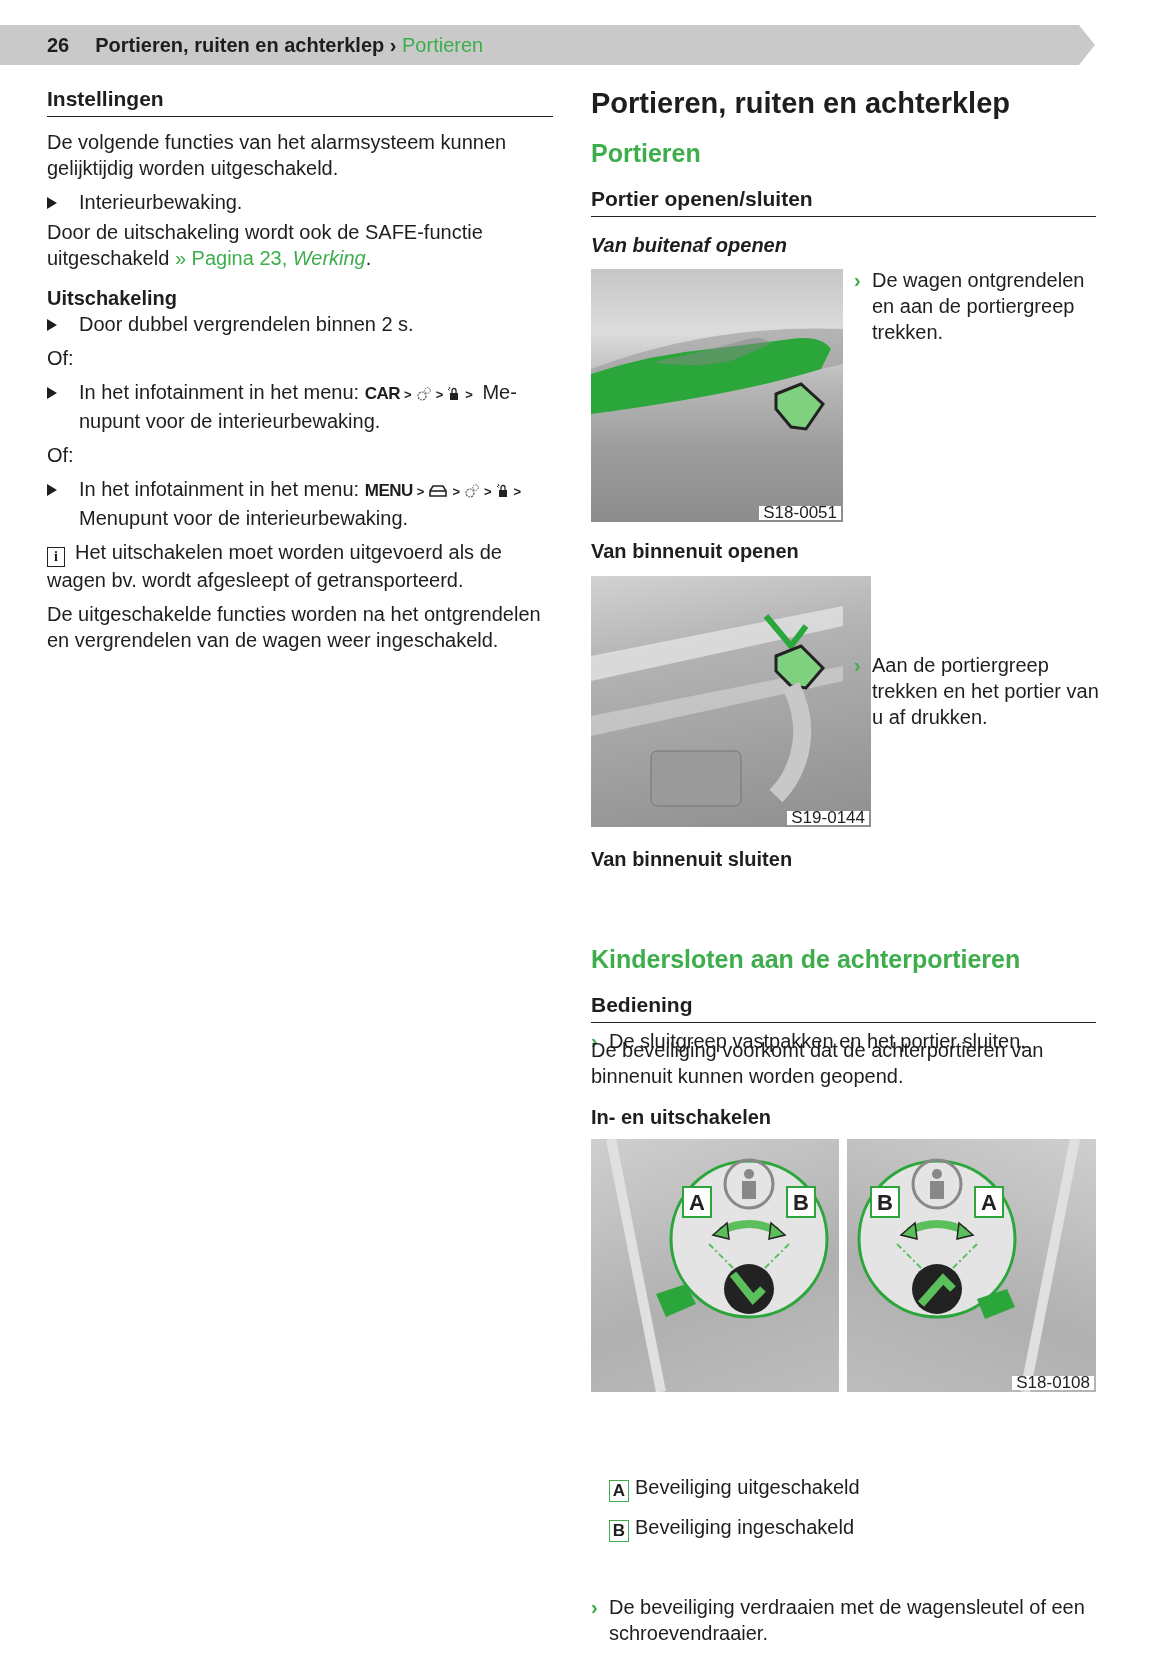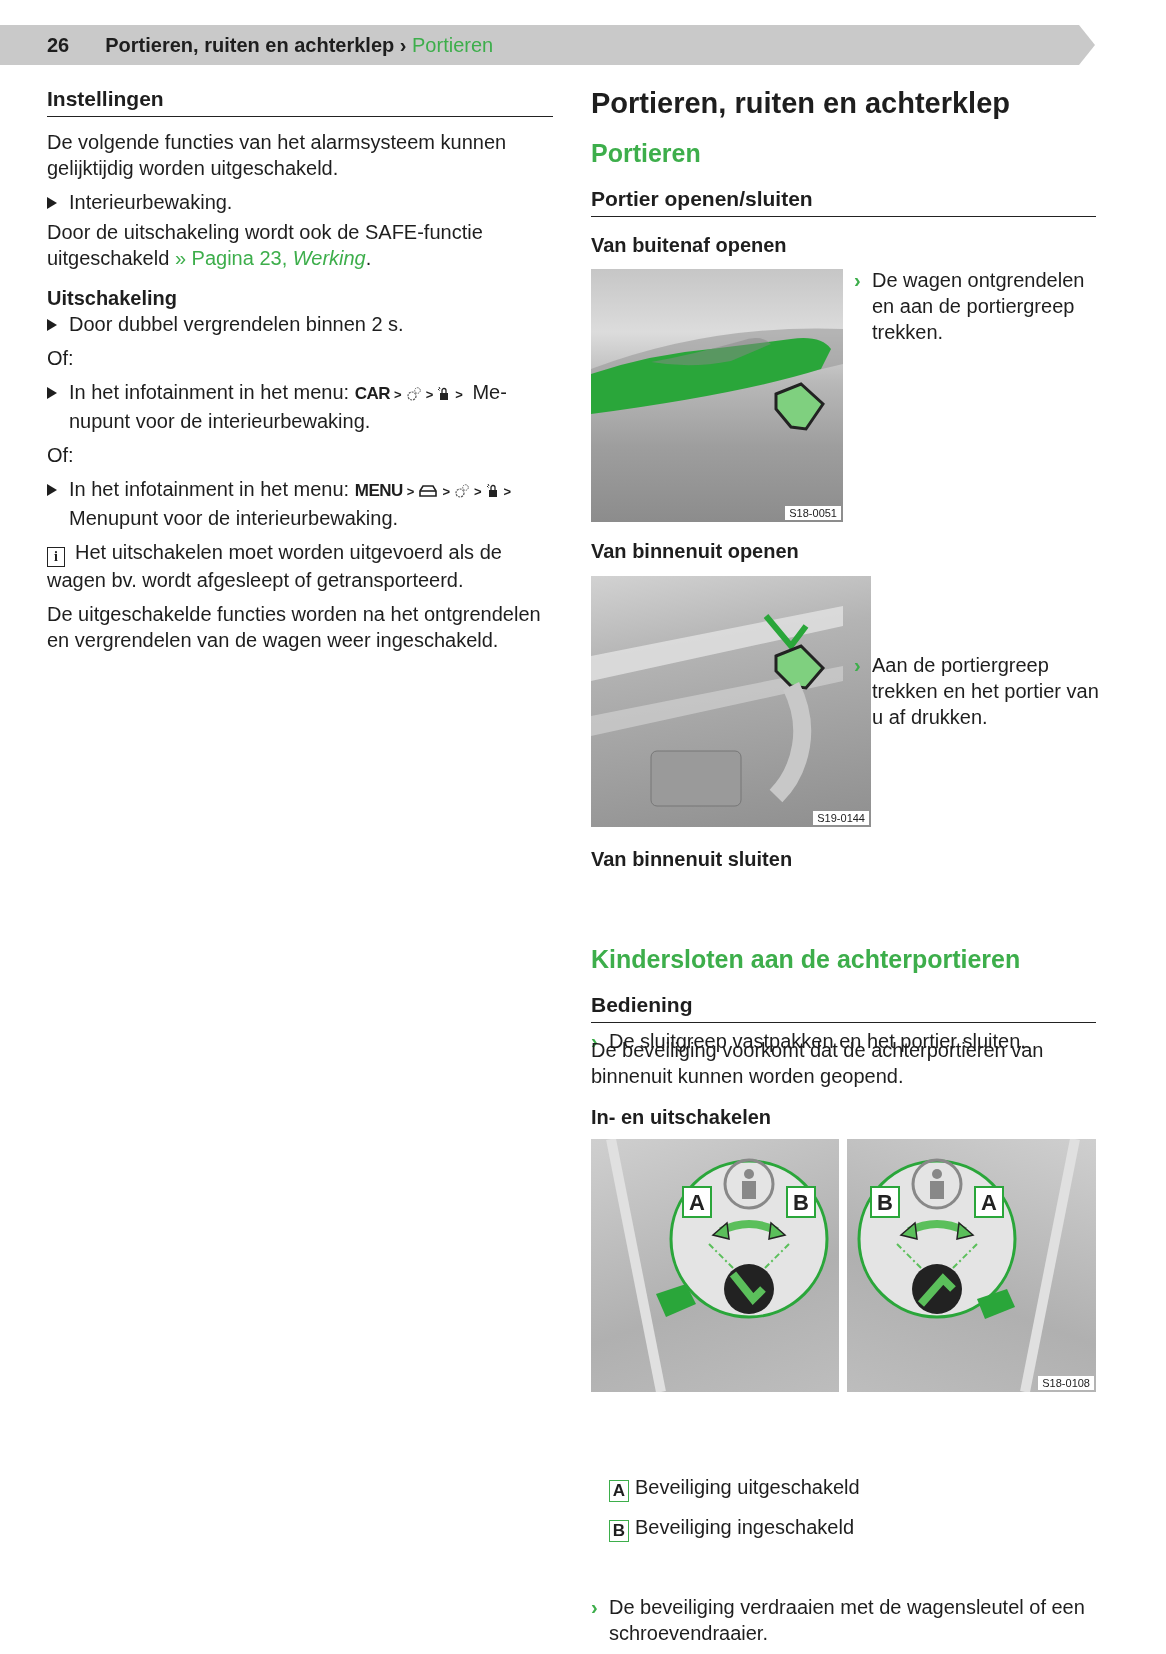--- a/index.html
+++ b/index.html
@@ -3,40 +3,40 @@
 <meta charset="utf-8">
 <style>
   html,body{margin:0;padding:0;background:#fff;}
   body{width:1166px;height:1654px;position:relative;overflow:hidden;
        font-family:"Liberation Sans","DejaVu Sans",sans-serif;color:#1e1e1e;}
   .abs{position:absolute;}
   
   .hdr{left:0;top:25px;width:1079px;height:40px;background:#c9c9c9;}
   .hdr-tip{left:1079px;top:25px;width:0;height:0;border-top:20px solid transparent;border-bottom:20px solid transparent;border-left:16px solid #c9c9c9;}
   .hdr-text{left:47px;top:32px;font-size:20px;font-weight:bold;line-height:26px;white-space:nowrap;}
-  .hdr-text .pg{margin-right:36px;}
+  .hdr-text .pg{margin-right:26px;}
   .hdr-text .green{color:#3dae4b;font-weight:normal;}
   .col-left{left:47px;top:86px;width:506px;}
   .h3{font-size:21px;font-weight:bold;line-height:26px;padding-bottom:4px;border-bottom:1.5px solid #222;margin-bottom:12px;}
   .p{font-size:20px;line-height:26px;margin:0 0 8px 0;}
-  .bul{font-size:20px;line-height:26px;padding-left:22px;position:relative;margin:0 0 4px 0;}
+  .bul{font-size:20px;line-height:26px;padding-left:32px;position:relative;margin:0 0 4px 0;}
   .bul .tri{position:absolute;left:0;top:8px;width:0;height:0;border-top:6px solid transparent;border-bottom:6px solid transparent;border-left:10px solid #1e1e1e;}
   .sub{font-size:20px;font-weight:bold;line-height:26px;margin:0;}
   .link{color:#3dae4b;}
   .link i{}
   .menu-kw{font-family:"Liberation Sans Narrow","Liberation Sans",sans-serif;font-weight:bold;font-size:17px;letter-spacing:-0.5px;text-align:center;}
   .sep{font-size:13px;font-weight:bold;padding:0 4px;}
   .ico{display:inline-block;vertical-align:middle;}
   .info-box{display:inline-block;width:16px;height:18px;border:1.3px solid #222;font-size:14px;line-height:18px;text-align:center;font-weight:bold;margin-right:10px;vertical-align:-2px;font-family:"Liberation Serif",serif;}
   .h1{font-size:29px;font-weight:bold;line-height:34px;}
   .h2g{font-size:25px;font-weight:bold;color:#3dae4b;line-height:30px;}
   .step{font-size:20px;line-height:26px;padding-left:18px;position:relative;}
   .step .chev{position:absolute;left:0;top:0;color:#3dae4b;font-weight:bold;}
   .fig{position:absolute;overflow:hidden;}
-  .fig-label{position:absolute;right:2px;bottom:2px;background:#fff;font-size:11px;line-height:14px;padding:0 4px;color:#222;}
+  .fig-label{position:absolute;right:2px;bottom:2px;background:#fff;font-size:17px;line-height:14px;padding:0 4px;color:#222;}
   .key{display:inline-block;width:18px;height:20px;border:1.5px solid #3dae4b;text-align:center;font-weight:bold;font-size:17px;line-height:20px;margin-right:6px;vertical-align:-2px;}
 </style>
 </head>
 <body>
 
 <div class="abs hdr"></div>
 <div class="abs hdr-tip"></div>
 <div class="abs hdr-text">
   <span class="pg">26</span><span>Portieren, ruiten en achterklep</span>
   <span>›</span>
@@ -83,21 +83,21 @@
     <span class="info-box">i</span><span>Het uitschakelen moet worden uitgevoerd als de wagen bv. wordt afgesleept of getransporteerd.</span>
   </p>
   <p class="p">De uitgeschakelde functies worden na het ontgrendelen en vergrendelen van de wagen weer ingeschakeld.</p>
 </div>
 
 <div class="abs" style="left:591px;top:86px;">
   <div class="h1">Portieren, ruiten en achterklep</div>
 </div>
 <div class="abs h2g" style="left:591px;top:138px;">Portieren</div>
 <div class="abs h3" style="left:591px;top:186px;width:505px;margin:0;">Portier openen/sluiten</div>
-<div class="abs sub" style="left:591px;top:232px;">Van buitenaf openen</div>
+<div class="abs sub" style="left:591px;top:232px;font-style:italic;">Van buitenaf openen</div>
 
 <div class="fig" style="left:591px;top:269px;width:252px;height:253px;background:linear-gradient(180deg,#c6c6c6 0%,#dcdcdc 25%,#b8b8b8 45%,#9e9e9e 70%,#8c8c8c 100%);">
   <svg width="252" height="253" viewBox="0 0 252 253">
     <path d="M0 100 Q120 55 252 60 L252 95 Q150 120 0 140 Z" fill="#9a9a9a" opacity="0.6"></path>
     <path d="M0 105 Q60 85 120 80 L200 70 Q230 66 240 80 L230 100 Q150 125 0 145 Z" fill="#2aa63a"></path>
     <path d="M60 93 Q100 100 140 92 L180 75 Q170 65 150 72 Q100 86 60 93Z" fill="#888" opacity="0.5"></path>
     <path d="M185 125 L210 115 L232 135 L215 160 L200 158 L185 140 Z" fill="#7fd07f" stroke="#222" stroke-width="3"></path>
   </svg>
   <div class="fig-label">S18-0051</div>
 </div>

